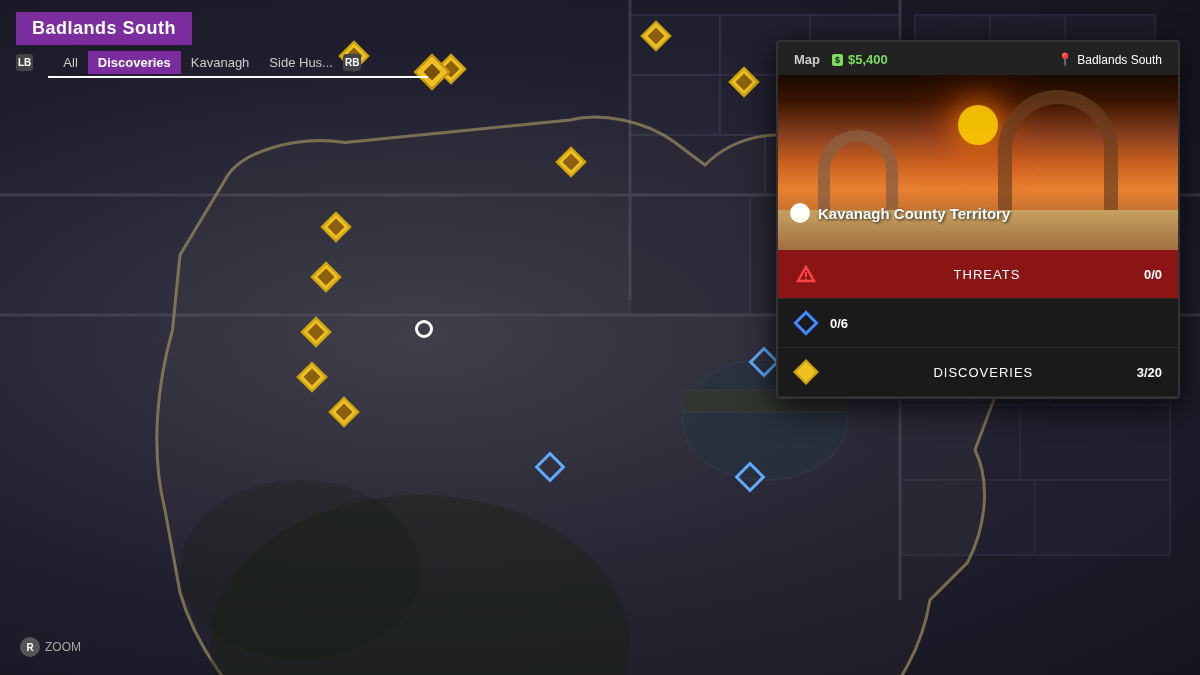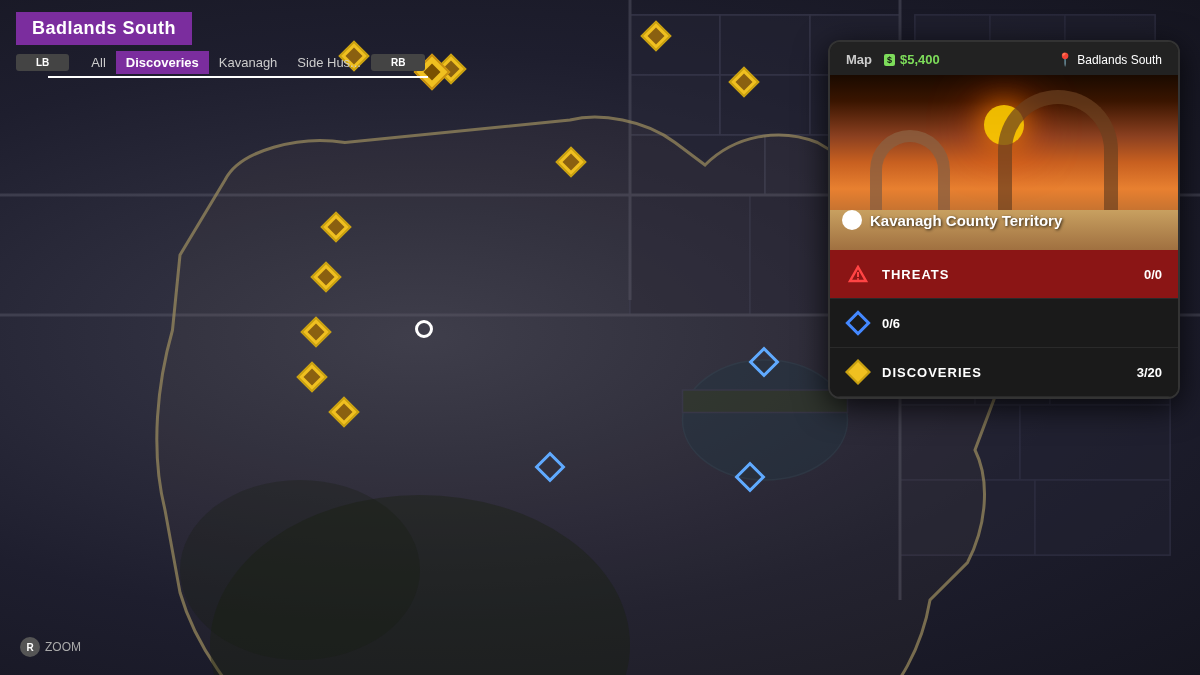--- a/index.html
+++ b/index.html
@@ -100,23 +100,23 @@
       margin-top: 6px;
       display: flex;
       align-items: center;
       gap: 0;
     }
 
     .tab-bumper {
       background: #444;
       color: white;
       font-size: 10px;
-      padding: 3px 20px;
+      padding: 3px 2px;
       border-radius: 3px;
-      margin-right: 12px;
+      margin-right: 20px;
       font-weight: bold;
     }
 
     .tab-item {
       color: #ccc;
       font-size: 13px;
       padding: 4px 10px;
       cursor: pointer;
       font-weight: 500;
     }
@@ -159,27 +159,28 @@
       justify-content: center;
       font-size: 10px;
       font-weight: bold;
     }
 
     
     .right-panel {
       position: absolute;
       top: 40px;
       right: 20px;
-      width: 352px;
+      width: 404px;
       background: #1a1a1a;
-      border-radius: 12px;
+      border-radius: 4px;
       overflow: hidden;
       z-index: 30;
       border: 2px solid #333;
       box-shadow: 0 8px 32px rgba(0,0,0,0.8);
+      text-align: center;
     }
 
     .panel-header {
       background: #222;
       padding: 10px 16px 8px;
       display: flex;
       align-items: center;
       justify-content: space-between;
     }
 
@@ -272,21 +273,21 @@
       bottom: 0;
       left: 0;
       right: 0;
       height: 40px;
       background: linear-gradient(180deg, #c8a060 0%, #a07040 100%);
     }
 
     
     .location-label-overlay {
       position: absolute;
-      bottom: 20px;
+      bottom: 27px;
       left: 12px;
       display: flex;
       align-items: center;
       gap: 8px;
       color: white;
       font-size: 15px;
       font-weight: bold;
       text-shadow: 1px 1px 3px rgba(0,0,0,0.8);
     }
 
@@ -322,21 +323,21 @@
       margin-right: 12px;
       display: flex;
       align-items: center;
       justify-content: center;
       flex-shrink: 0;
     }
 
     .stat-label {
       color: white;
       font-size: 13px;
-      font-weight: bold;
+      font-weight: normal;
       letter-spacing: 1px;
       flex: 1;
       text-transform: uppercase;
     }
 
     .stat-count {
       color: white;
       font-size: 13px;
       font-weight: bold;
     }

